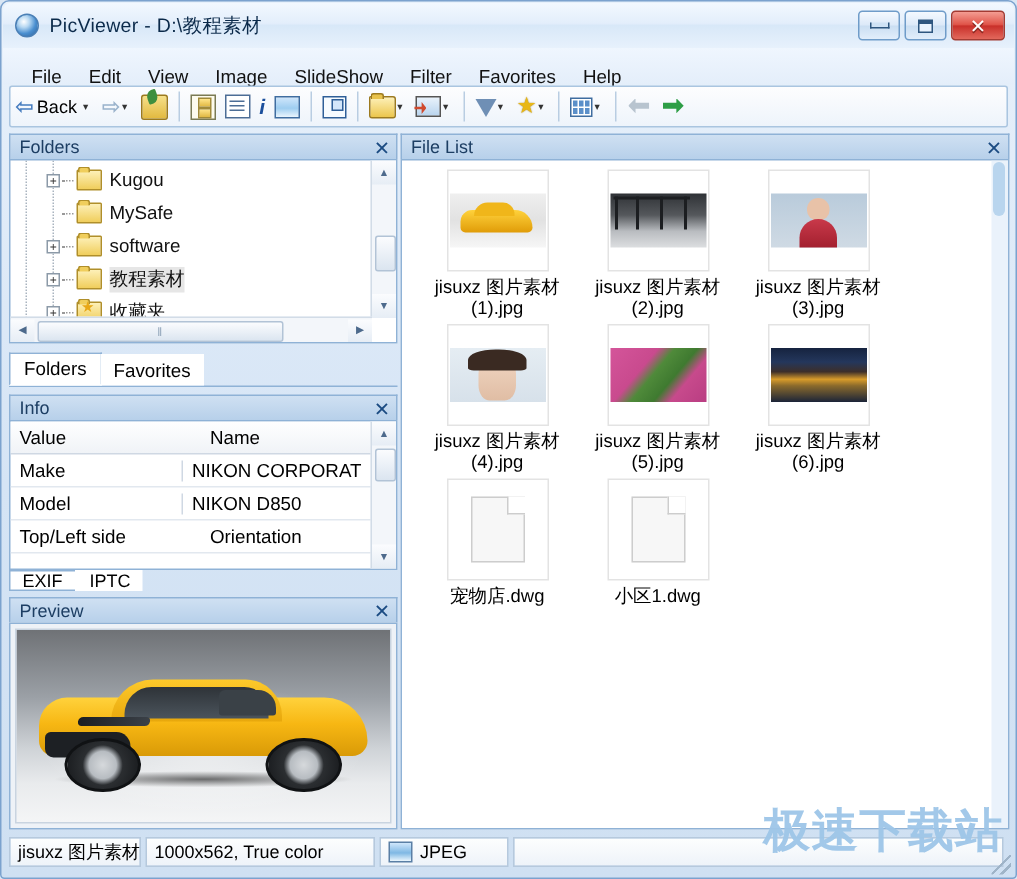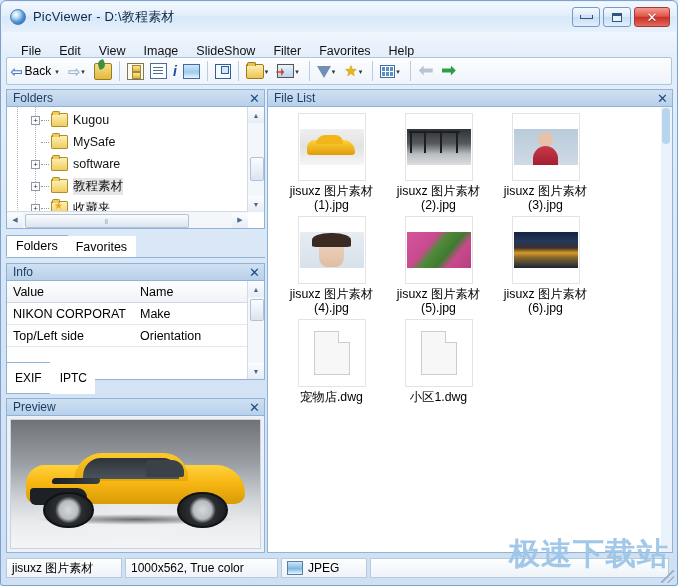--- a/index.html
+++ b/index.html
@@ -222,21 +222,21 @@
   }
   .gcell{padding-left:6px;box-sizing:border-box;overflow:hidden;white-space:nowrap;}
   .gcell.c1{width:115px;border-right:1px solid #cfd8e3;}
   .gcell.c2{width:127px;}
   .grid-row{border-bottom:1px solid #e2e8ef;}
   .info-tabs{
     position:absolute;left:5px;top:371px;width:259px;height:22px;
     display:flex;align-items:flex-end;
   }
   .itab{
-    height:32px;padding:0 8px;display:flex;align-items:center;font-size:12px;
+    height:14px;padding:0 8px;display:flex;align-items:center;font-size:12px;
     border:1px solid #8fb2d6;background:#f0f0f0;box-sizing:border-box;margin-right:-1px;
   }
   .itab.active{background:#fff;}
   
   #preview-pane{left:5px;top:397px;width:259px;height:155px;}
   #preview-pane .pane-body{height:138px;padding:3px;background:#eef2f7;}
   .preview-img{
     width:100%;height:100%;box-sizing:border-box;border:1px solid #c9d4e0;
     background:
       radial-gradient(ellipse 70% 55% at 50% 62%, rgba(255,255,255,.55) 0%, rgba(255,255,255,0) 62%),
@@ -350,21 +350,21 @@
   
   .statusbar{
     position:absolute;left:5px;top:556px;width:666px;height:22px;
     display:flex;align-items:center;box-sizing:border-box;
   }
   .sb-cell{
     height:20px;display:flex;align-items:center;padding:0 5px;box-sizing:border-box;
     border:1px solid #b6c9dd;background:linear-gradient(180deg,#fdfefe,#eef3f9);
     margin-right:3px;font-size:12px;overflow:hidden;white-space:nowrap;
   }
-  .sb1{width:116px;}
+  .sb1{width:88px;}
   .sb2{width:153px;}
   .sb3{width:86px;gap:5px;}
   .sb4{flex:1;}
   .sb-ico{
     width:14px;height:12px;border:1px solid #5a7fa5;flex:0 0 auto;
     background:linear-gradient(180deg,#cfe6fb 0%,#7fb8e4 55%,#eaf5fd 100%);
   }
   .grip{
     position:absolute;right:3px;bottom:2px;width:13px;height:13px;
     background:
@@ -557,22 +557,26 @@
     <div class="pane-head">
       <span>Info</span>
       <span class="pane-close">✕</span>
     </div>
     <div class="pane-body">
       <div class="grid-head">
         <div class="gcell c2">Value</div>
         <div class="gcell c1">Name</div>
       </div>
       <div class="grid-row">
+        <div class="gcell c1">Make</div>
         <div class="gcell c2">NIKON CORPORAT</div>
-        <div class="gcell c1">Make</div>
+      </div>
+      <div class="grid-row">
+        <div class="gcell c1">Model</div>
+        <div class="gcell c2">NIKON D850</div>
       </div>
       <div class="grid-row">
         <div class="gcell c2">Top/Left side</div>
         <div class="gcell c1">Orientation</div>
       </div>
       <div class="vscroll">
         <div class="vs-arrow">▲</div>
         <div class="vs-thumb" style="top:18px;height:20px"></div>
         <div class="vs-arrow" style="position:absolute;bottom:0">▼</div>
       </div>

